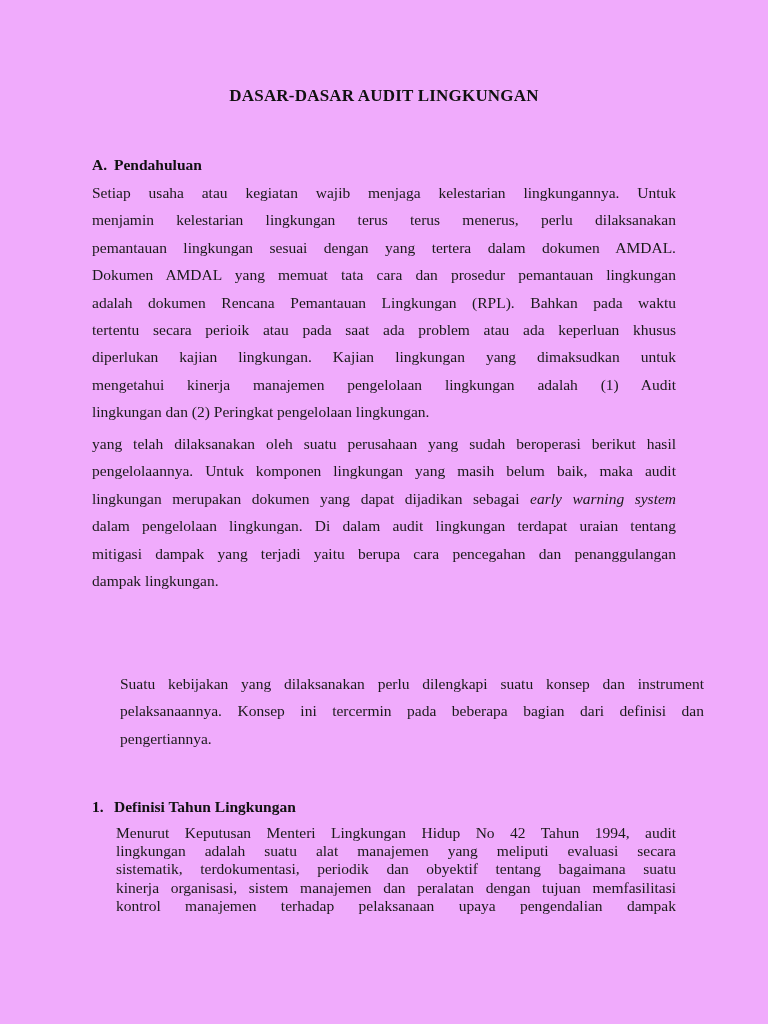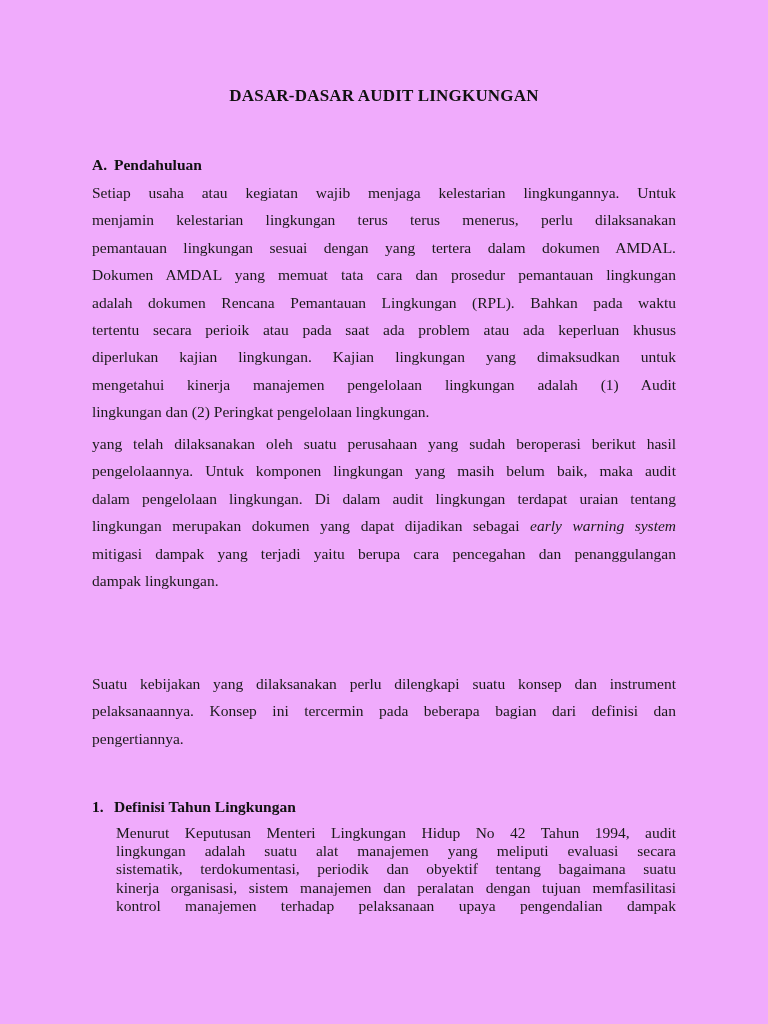--- a/index.html
+++ b/index.html
@@ -92,28 +92,28 @@
     <span class="line">adalah dokumen Rencana Pemantauan Lingkungan (RPL). Bahkan pada waktu</span>
     <span class="line">tertentu secara perioik atau pada saat ada problem atau ada keperluan khusus</span>
     <span class="line">diperlukan kajian lingkungan. Kajian lingkungan yang dimaksudkan untuk</span>
     <span class="line">mengetahui kinerja manajemen pengelolaan lingkungan adalah (1) Audit</span>
     <span class="line last">lingkungan dan (2) Peringkat pengelolaan lingkungan.</span>
   </div>
 
   <div class="para" style="top:430px;">
     <span class="line">yang telah dilaksanakan oleh suatu perusahaan yang sudah beroperasi berikut hasil</span>
     <span class="line">pengelolaannya. Untuk komponen lingkungan yang masih belum baik, maka audit</span>
+    <span class="line"><span>lingkungan merupakan dokumen yang dapat dijadikan sebagai</span> <em>early warning system</em></span>
     <span class="line">dalam pengelolaan lingkungan. Di dalam audit lingkungan terdapat uraian tentang</span>
-    <span class="line"><span>lingkungan merupakan dokumen yang dapat dijadikan sebagai</span> <em>early warning system</em></span>
     <span class="line">mitigasi dampak yang terjadi yaitu berupa cara pencegahan dan penanggulangan</span>
     <span class="line last">dampak lingkungan.</span>
   </div>
 
 
-  <div class="para" style="top:670px;">
+  <div class="para" style="top:670px;margin-left:28px;">
     <span class="line">Suatu kebijakan yang dilaksanakan perlu dilengkapi suatu konsep dan instrument</span>
     <span class="line">pelaksanaannya. Konsep ini tercermin pada beberapa bagian dari definisi dan</span>
     <span class="line last">pengertiannya.</span>
   </div>
 
   <div class="heading" style="top:798px;">
     <span class="marker">1.</span><span>Definisi Tahun Lingkungan</span>
   </div>
 
   <div class="para tight" style="top:824px;">

